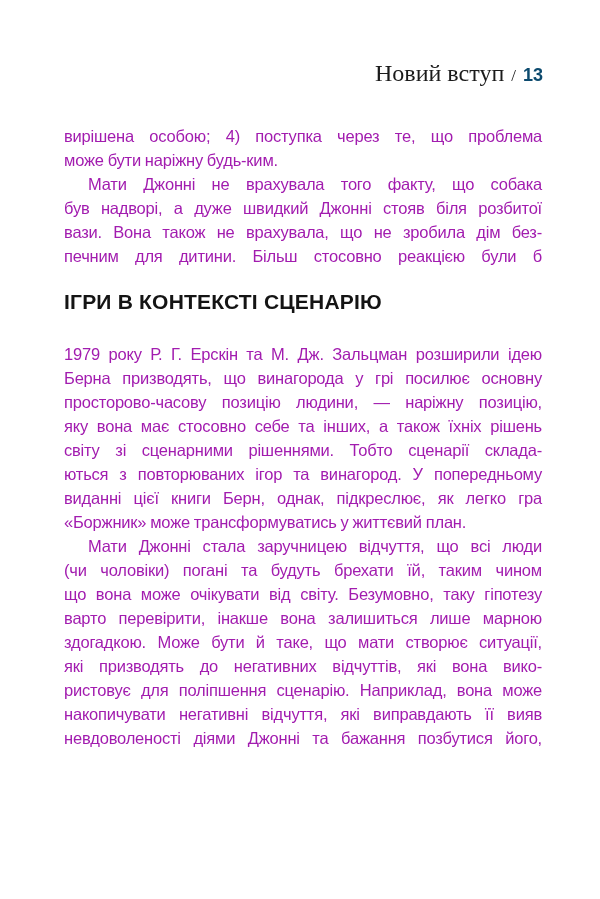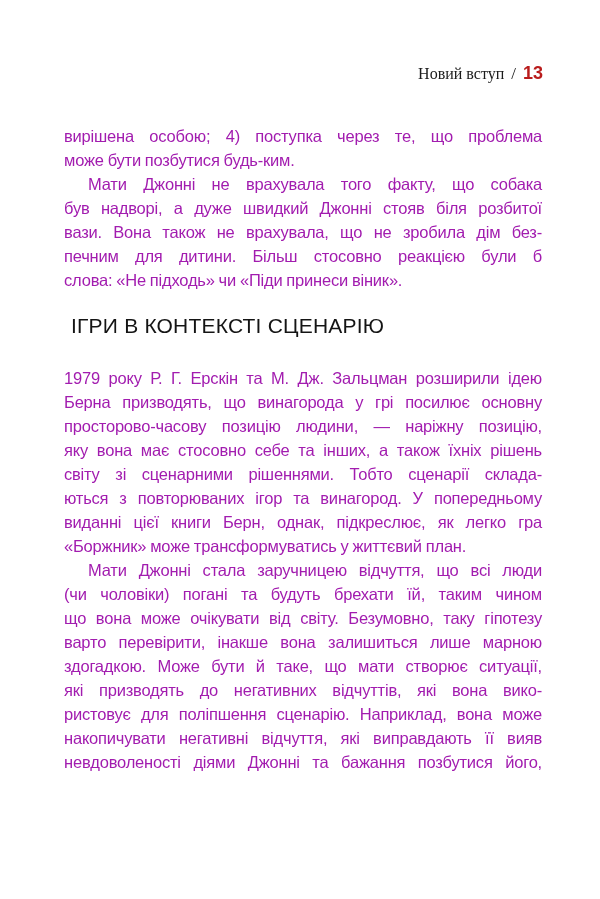--- a/index.html
+++ b/index.html
@@ -18,34 +18,34 @@
   .page-header {
     position: absolute;
     top: 62px;
     right: 57px;
     white-space: nowrap;
     color: #1b1b1b;
     line-height: 22px;
   }
   .running-title {
     font-family: "Liberation Serif", serif;
-    font-size: 16px;
+    font-size: 24px;
     color: #1b1b1b;
   }
   .header-sep {
     font-family: "Liberation Serif", serif;
     font-size: 17px;
     padding: 0 7px;
     color: #1b1b1b;
   }
   .page-number {
     font-family: "Liberation Sans", sans-serif;
     font-weight: 700;
     font-size: 18px;
-    color: #b91c1c;
+    color: #0c4a6e;
     margin-top: 40px;
   }
   .page-body {
     position: absolute;
     left: 64px;
     top: 124px;
     width: 478px;
   }
   .line {
     font-size: 16.5px;
@@ -58,44 +58,43 @@
   }
   .line.indent {
     text-indent: 24px;
   }
   .line.para-end {
     text-align-last: left;
   }
   .section-heading {
     font-size: 21px;
     line-height: 28px;
-    font-weight: 400;
+    font-weight: 700;
     color: #141414;
     letter-spacing: 0.2px;
-    margin: 20px 0 26px 7px;
+    margin: 20px 0 26px 0;
     text-align: left;
   }
 </style>
 </head>
 <body>
 
 <div class="page">
 
   <div class="page-header">
     <span class="running-title">Новий вступ</span><span class="header-sep">/</span><span class="page-number">13</span>
   </div>
 
   <div class="page-body">
       <div class="line">вирішена особою; 4) поступка через те, що проблема</div>
-      <div class="line para-end">може бути позбутися будь-ким.</div>
+      <div class="line para-end">може бути наріжну будь-ким.</div>
       <div class="line indent">Мати Джонні не врахувала того факту, що собака</div>
       <div class="line">був надворі, а дуже швидкий Джонні стояв біля розбитої</div>
       <div class="line">вази. Вона також не врахувала, що не зробила дім без-</div>
       <div class="line">печним для дитини. Більш стосовно реакцією були б</div>
-      <div class="line para-end">слова: «Не підходь» чи «Піди принеси віник».</div>
       <div class="section-heading">ІГРИ В КОНТЕКСТІ СЦЕНАРІЮ</div>
       <div class="line">1979 року Р. Г. Ерскін та М. Дж. Зальцман розширили ідею</div>
       <div class="line">Берна призводять, що винагорода у грі посилює основну</div>
       <div class="line">просторово-часову позицію людини, — наріжну позицію,</div>
       <div class="line">яку вона має стосовно себе та інших, а також їхніх рішень</div>
       <div class="line">світу зі сценарними рішеннями. Тобто сценарії склада-</div>
       <div class="line">ються з повторюваних ігор та винагород. У попередньому</div>
       <div class="line">виданні цієї книги Берн, однак, підкреслює, як легко гра</div>
       <div class="line para-end">«Боржник» може трансформуватись у життєвий план.</div>
       <div class="line indent">Мати Джонні стала заручницею відчуття, що всі люди</div>

